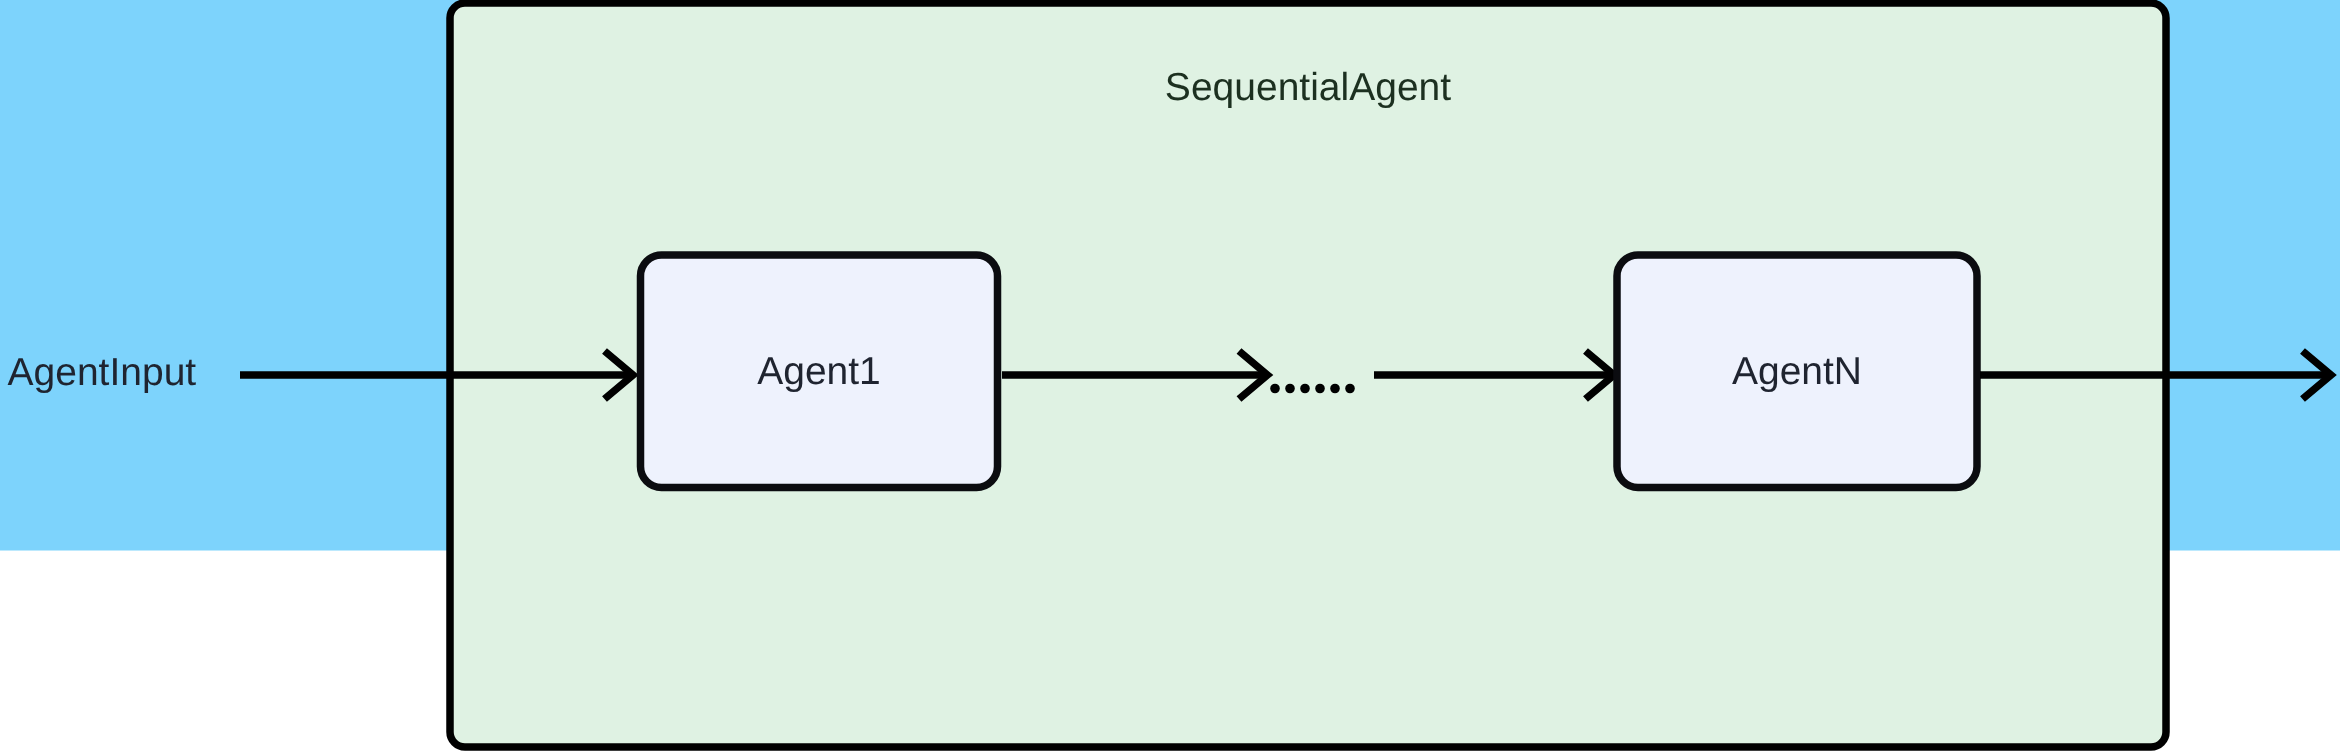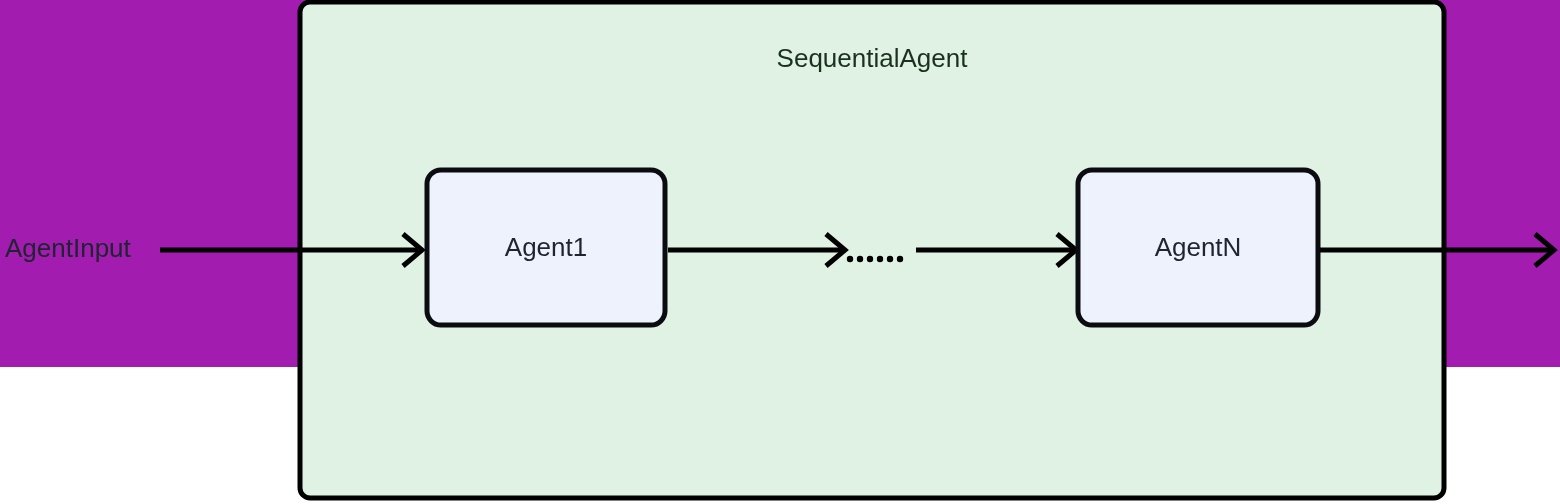--- a/index.html
+++ b/index.html
@@ -11,21 +11,21 @@
   body {
     width: 1560px;
     height: 504px;
     font-family: "Liberation Sans", sans-serif;
     overflow: hidden;
   }
   #diagram-root {
     position: relative;
     width: 1560px;
     height: 367px;
-    background: #a21caf;
+    background: #7dd3fc;
   }
   .diagram-svg {
     position: absolute;
     top: 0;
     left: 0;
     width: 1560px;
     height: 504px;
   }
   .node-label {
     font-family: "Liberation Sans", sans-serif;

